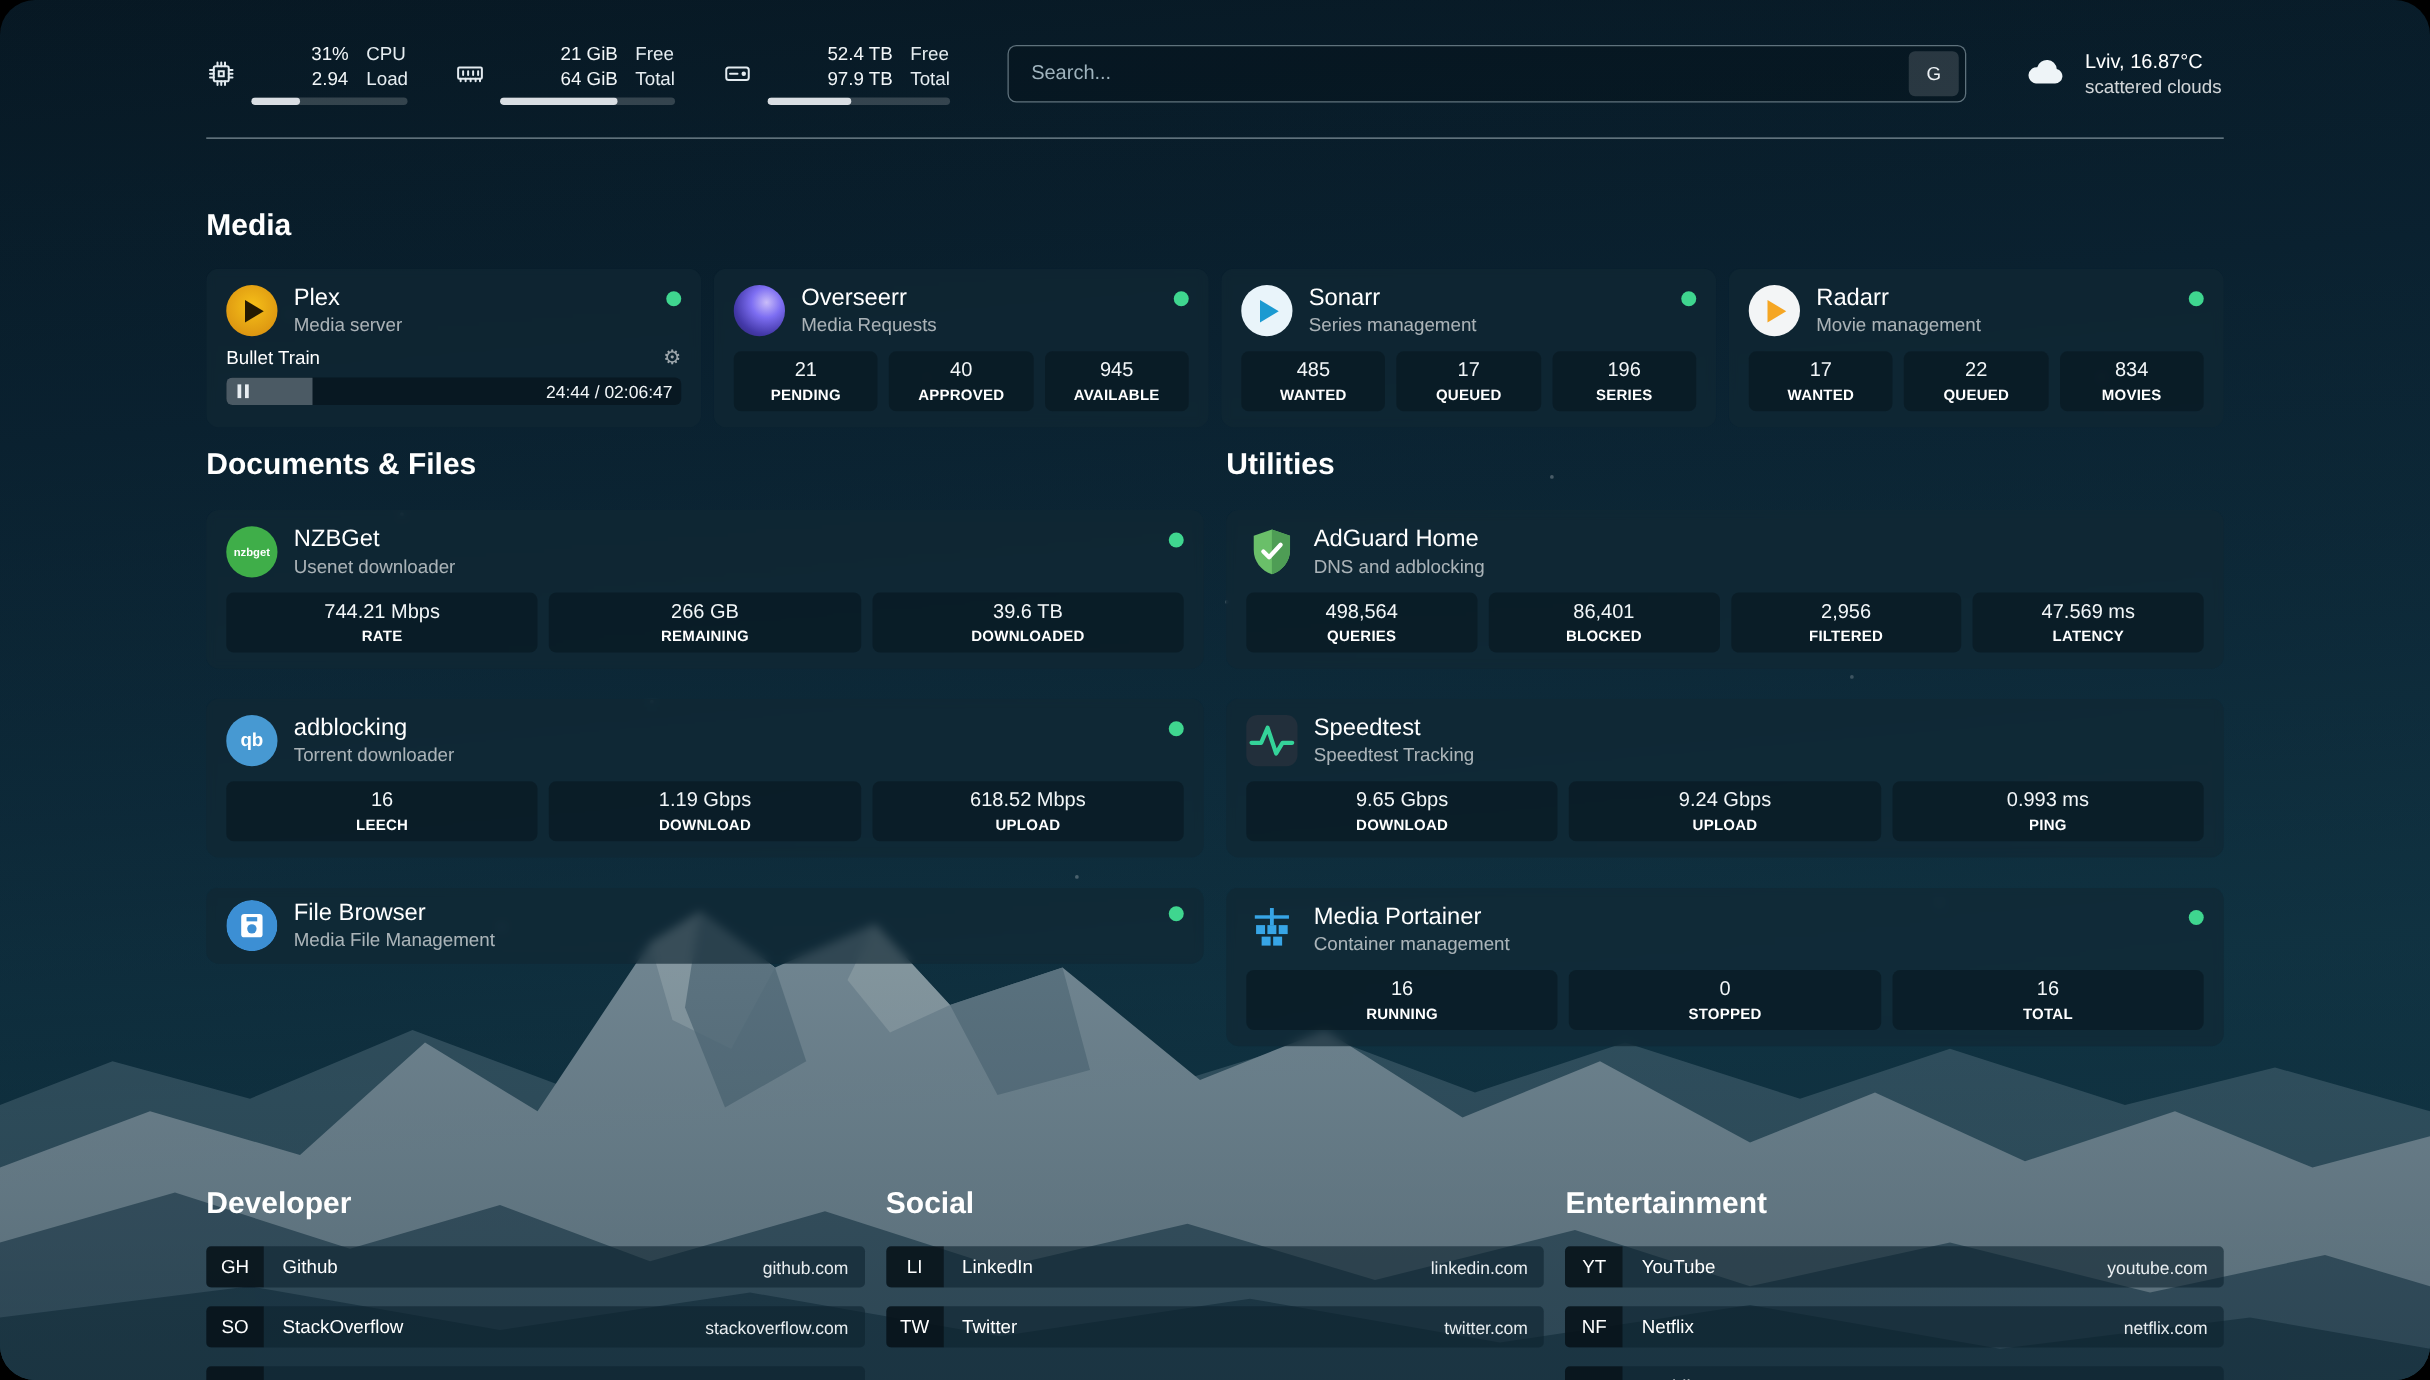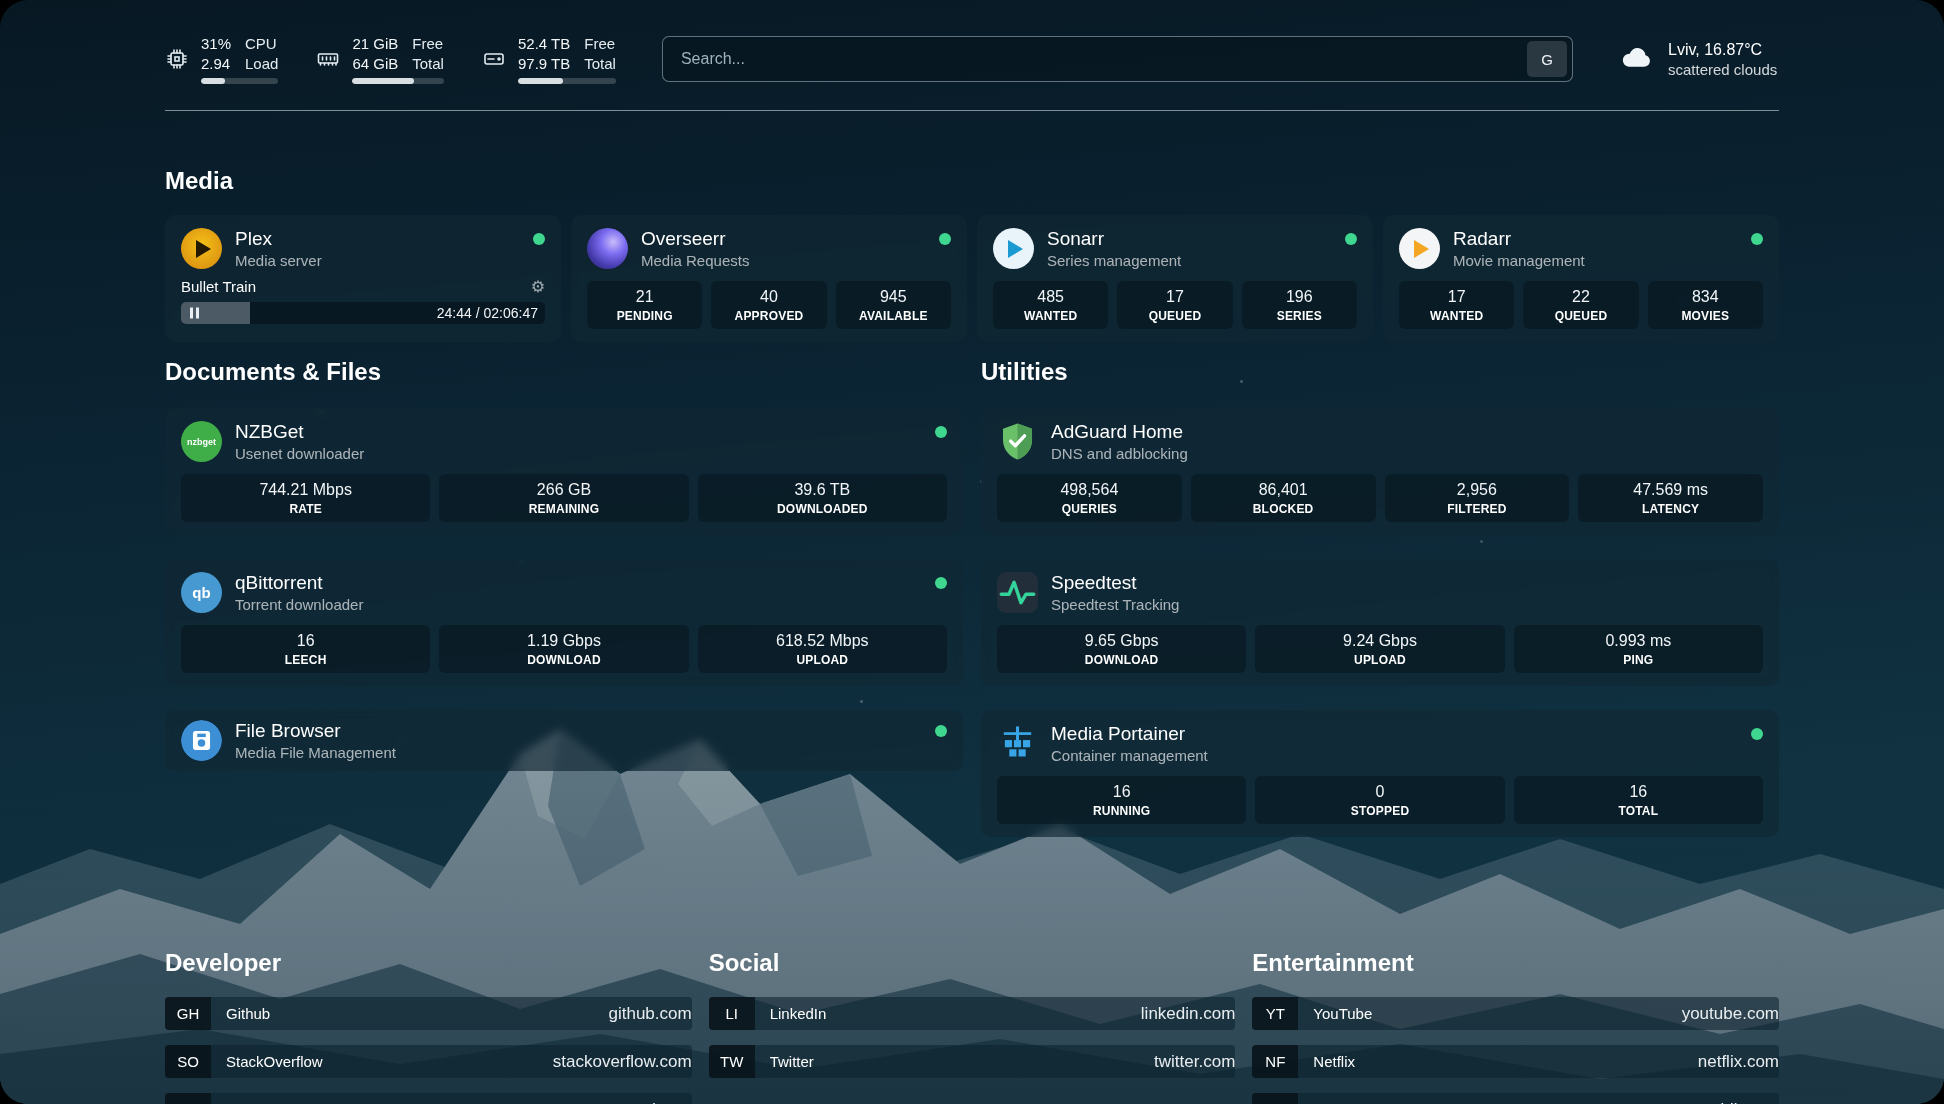--- a/index.html
+++ b/index.html
@@ -16,21 +16,21 @@
   .container{position:relative;z-index:2;width:1614px;margin:0 auto;}
 
   
   .topbar{display:flex;align-items:center;padding-top:34px;gap:38px;}
   .widget{display:flex;align-items:center;gap:12px;}
   .w-icon{display:flex;color:#e3ebf0;}
   .w-icon svg{width:24px;height:24px;}
   .w-body{display:flex;flex-direction:column;}
   .w-rows{display:flex;gap:14px;font-size:15px;line-height:1.3;}
   .w-col{display:flex;flex-direction:column;}
-  .w-col.vals{align-items:flex-start;color:#f2f6f8;}
+  .w-col.vals{align-items:center;color:#f2f6f8;margin-left:48px;}
   .w-col.labs{align-items:flex-start;color:#e6edf1;}
   .w-bar{height:6px;background:rgba(255,255,255,.18);border-radius:3px;margin-top:5px;overflow:hidden;}
   .w-fill{height:100%;background:#d9dee3;border-radius:3px;}
 
   .search{flex:1;display:flex;align-items:center;height:46px;background:rgba(6,18,25,.4);
     border:1px solid rgba(170,190,200,.55);border-radius:7px;padding:0 5px 0 16px;margin:0 8px;}
   .search input{flex:1;background:transparent;border:none;outline:none;color:#e8eef2;font-size:16px;font-family:inherit;}
   .search input::placeholder{color:#9fb3bd;}
   .g-btn{width:40px;height:36px;background:rgba(255,255,255,.14);color:#eef3f6;border:none;border-radius:5px;
     font-size:15px;font-family:inherit;cursor:pointer;}
@@ -92,21 +92,21 @@
   .icon-text.mid{font-size:15px;}
 
   
   .bookmarks{display:grid;grid-template-columns:repeat(3,1fr);gap:17px;margin-top:56px;}
   .bm{display:flex;align-items:center;height:33px;background:rgba(13,35,46,.6);border-radius:4px;overflow:hidden;
       margin-bottom:15px;cursor:pointer;text-decoration:none;color:#fff;}
   .bm:last-child{margin-bottom:0;}
   .bm-abbr{width:46px;height:100%;background:rgba(5,14,20,.7);display:flex;align-items:center;justify-content:center;
       font-size:15px;flex-shrink:0;}
   .bm-name{padding-left:15px;font-size:15px;}
-  .bm-url{margin-left:auto;font-size:17px;color:#e8edf0;}
+  .bm-url{margin-left:auto;padding-right:13px;font-size:14px;color:#e8edf0;}
 </style>
 </head>
 <body>
 
 <div class="screen">
 
   <div class="bg">
     <svg class="mountains" viewBox="0 0 1944 470" preserveAspectRatio="none">
       <polygon fill="#7e99a8" opacity="0.5" points="0,250 90,215 200,245 330,190 450,235 560,170 680,225 800,185 930,235 1060,195 1180,240 1300,200 1440,245 1560,205 1700,250 1820,220 1944,255 1944,470 0,470"></polygon>
       <polygon fill="#aebfc9" points="0,300 120,255 240,290 340,200 430,255 520,120 560,95 620,140 700,105 760,170 850,140 960,230 1060,190 1170,260 1280,215 1400,280 1500,240 1620,295 1740,255 1850,300 1944,275 1944,470 0,470"></polygon>
@@ -368,21 +368,21 @@
             </div>
           </div>
         </div>
 
         <div class="card">
           <div class="card-head">
             <span class="app-icon ic-qbit">
               <span class="icon-text mid">qb</span>
             </span>
             <div class="titles">
-              <div class="app-name">qBittorrent</div>
+              <div class="app-name">adblocking</div>
               <div class="app-sub">Torrent downloader</div>
             </div>
             <span class="status-dot"></span>
           </div>
           <div class="stats">
             <div class="stat">
               <div class="stat-value">16</div>
               <div class="stat-label">LEECH</div>
             </div>
             <div class="stat">

